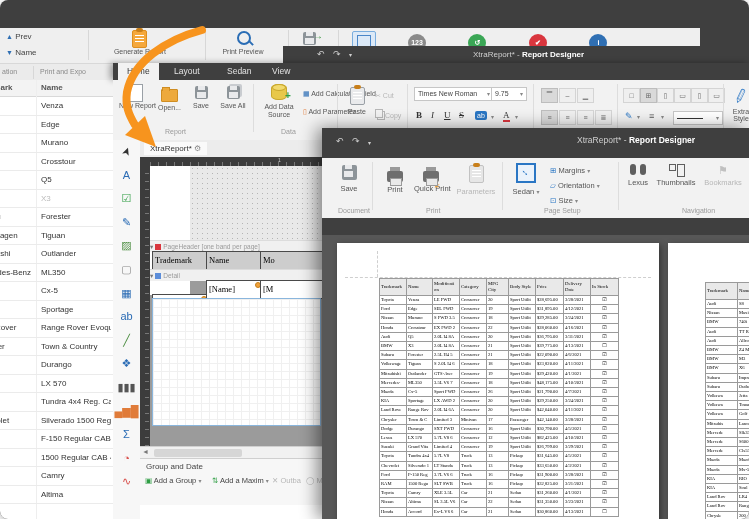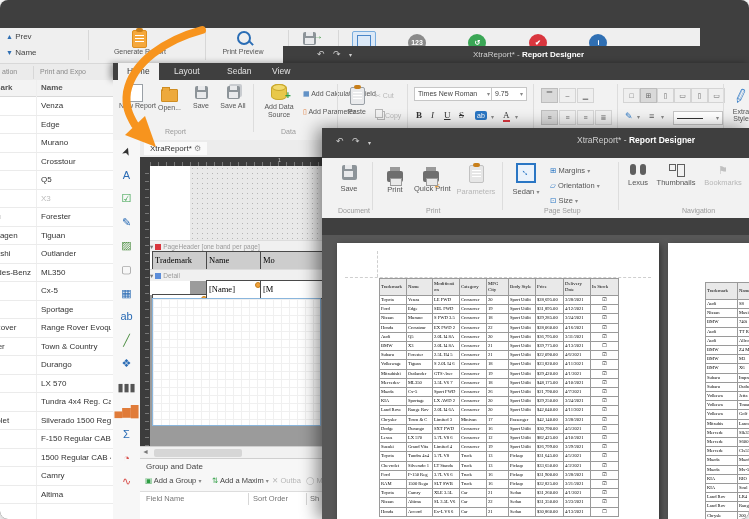--- a/index.html
+++ b/index.html
@@ -483,27 +483,20 @@
     <div class="abs thumb"></div>
   </div>
 
   <div class="abs gs-panel">
     <div class="abs gs-title">Group and Date</div>
     <div class="abs gs-toolbar">
       <span class="abs gs-btn" style="left:5px;top:2px;"><span class="ic-g">▣</span> <span>Add a Group</span> <span class="dd">▾</span></span>
       <span class="abs gs-btn" style="left:72px;top:2px;"><span class="ic-g">⇅</span> <span>Add a Maxim</span> <span class="dd">▾</span></span>
       <span class="abs gs-btn disabled" style="left:132px;top:2px;"><span>✕</span> <span>Outba</span></span>
       <span class="abs gs-btn disabled" style="left:166px;top:2px;"><span>◯</span> <span>Mo</span></span>
-    </div>
-    <div class="abs gs-head">
-      <span class="abs" style="left:6px;top:2px;">Field Name</span>
-      <span class="abs vsep" style="left:108px;top:1px;height:12px;"></span>
-      <span class="abs" style="left:113px;top:2px;">Sort Order</span>
-      <span class="abs vsep" style="left:166px;top:1px;height:12px;"></span>
-      <span class="abs" style="left:170px;top:2px;">Sh</span>
     </div>
     <div class="abs gs-body"></div>
   </div>
 
   <div class="abs front-win">
     <div class="abs fw-titlebar">
       <span class="abs qa-ic" style="left:14px;top:8px;">↶</span>
       <span class="abs qa-ic" style="left:30px;top:8px;">↷</span>
       <span class="abs qa-ic" style="left:46px;font-size:6px;top:11px;">▾</span>
       <span class="abs fw-title"><span>XtraReport*</span><span> - </span><b>Report Designer</b></span>

